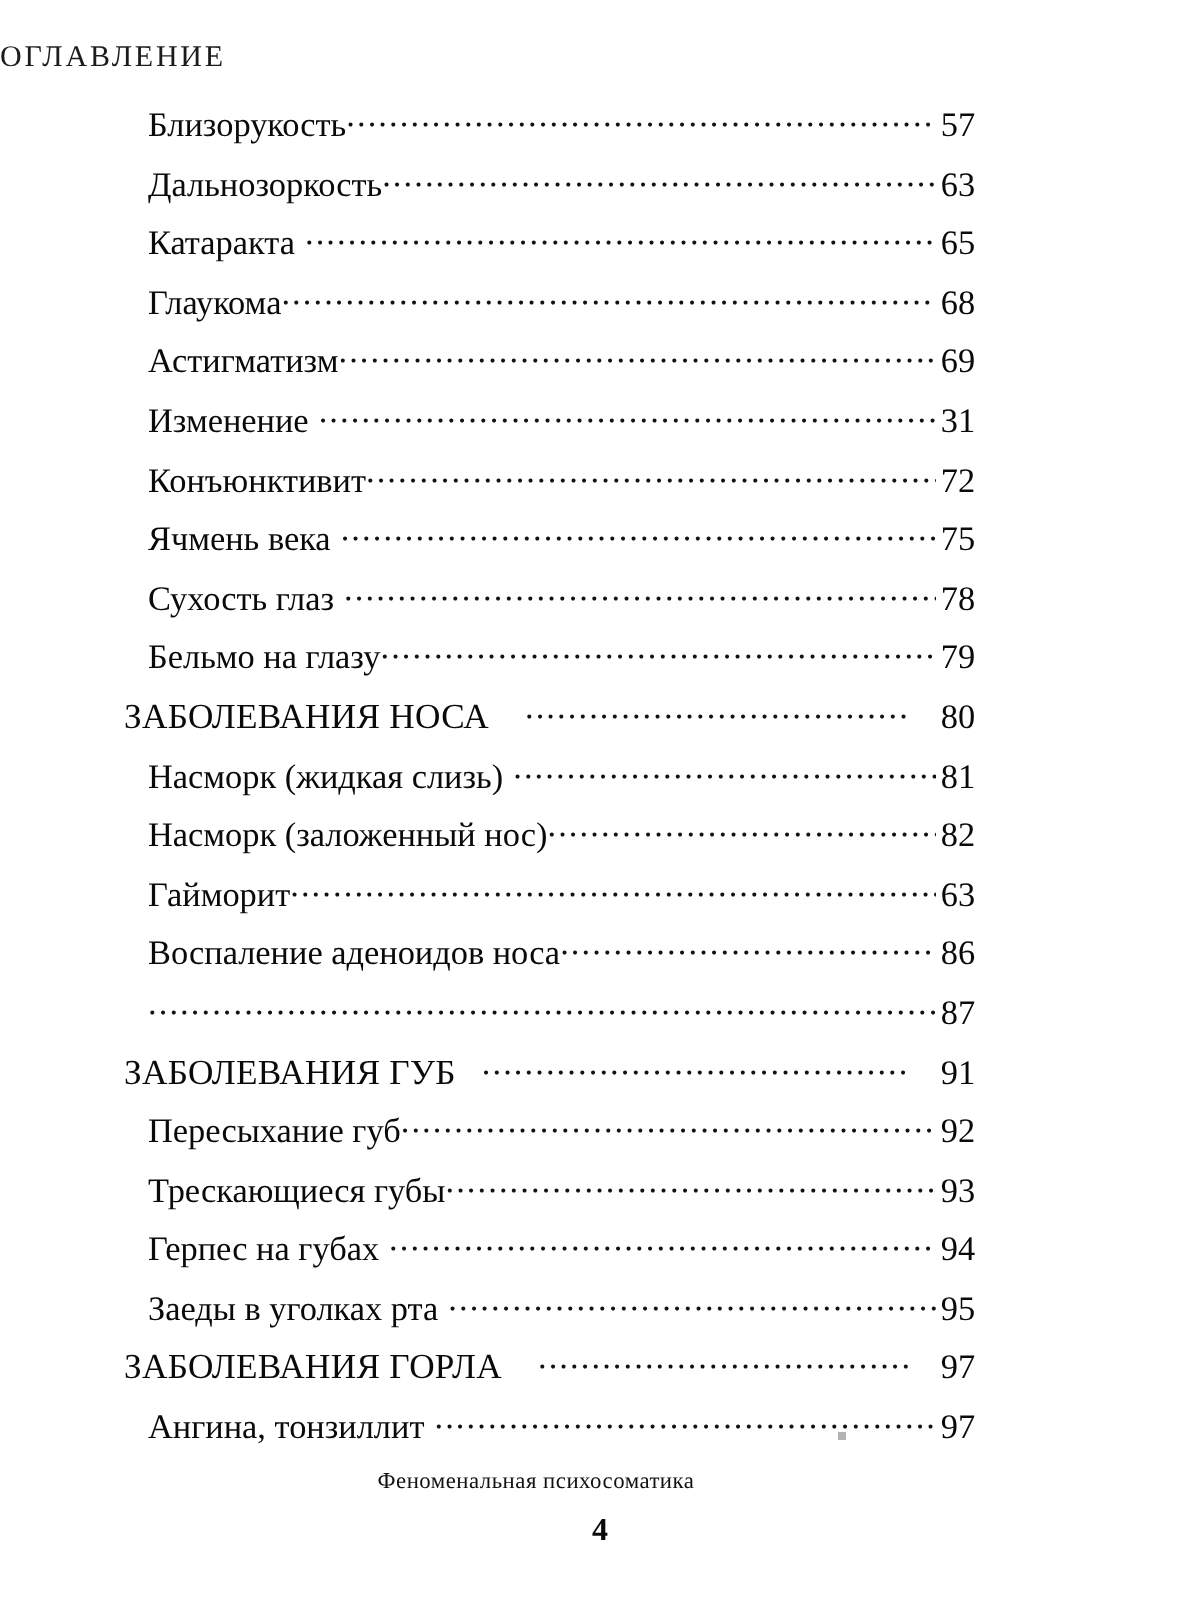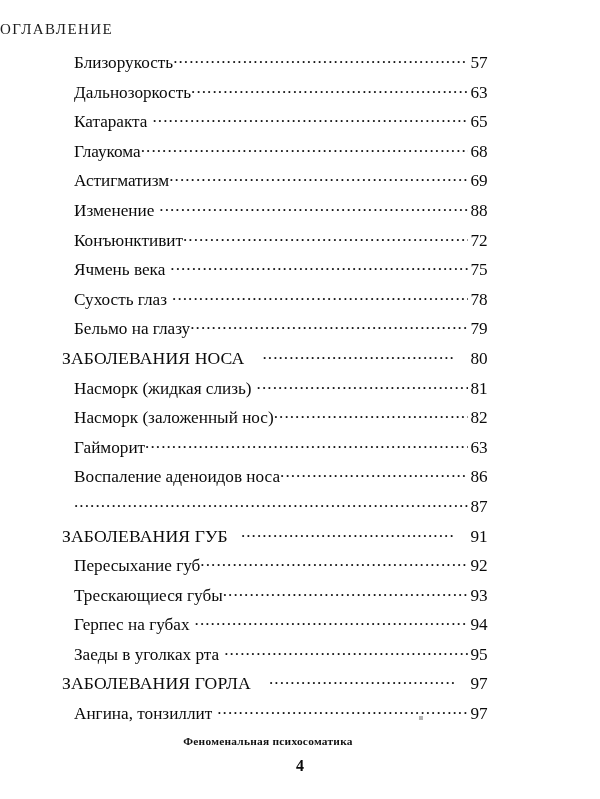--- a/index.html
+++ b/index.html
@@ -115,21 +115,21 @@
     opacity: 0.75;
   }
 
   .footer-book {
     position: absolute;
     top: 735px;
     left: 0;
     width: 536px;
     text-align: center;
     font-size: 11.4px;
-    font-weight: bold;
+    font-weight: normal;
     letter-spacing: 0.25px;
     color: #111111;
   }
 
   .footer-pageno {
     position: absolute;
     top: 757px;
     left: 0;
     width: 600px;
     text-align: center;
@@ -167,21 +167,21 @@
         <span class="toc-page">68</span>
       </div>
       <div class="toc-row level-entry">
         <span class="toc-label">Астигматизм</span>
         <span class="toc-dots"></span>
         <span class="toc-page">69</span>
       </div>
       <div class="toc-row level-entry gap-before">
         <span class="toc-label">Изменение</span>
         <span class="toc-dots"></span>
-        <span class="toc-page">88</span>
+        <span class="toc-page">31</span>
       </div>
       <div class="toc-row level-entry">
         <span class="toc-label">Конъюнктивит</span>
         <span class="toc-dots"></span>
         <span class="toc-page">72</span>
       </div>
       <div class="toc-row level-entry gap-before">
         <span class="toc-label">Ячмень века</span>
         <span class="toc-dots"></span>
         <span class="toc-page">75</span>

